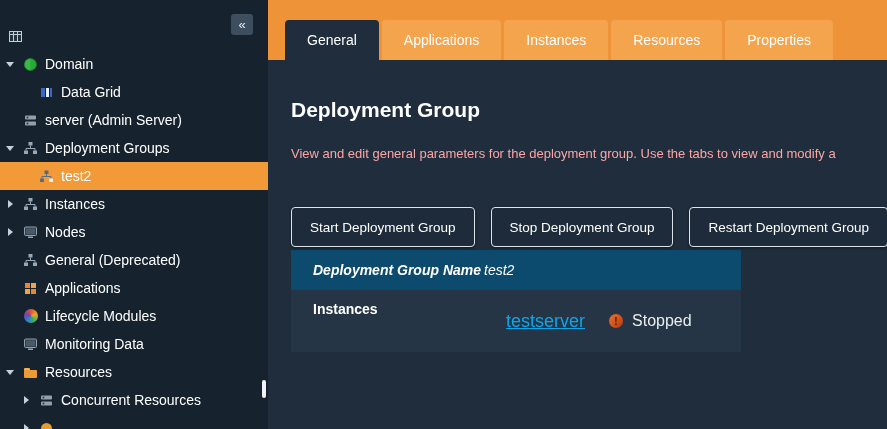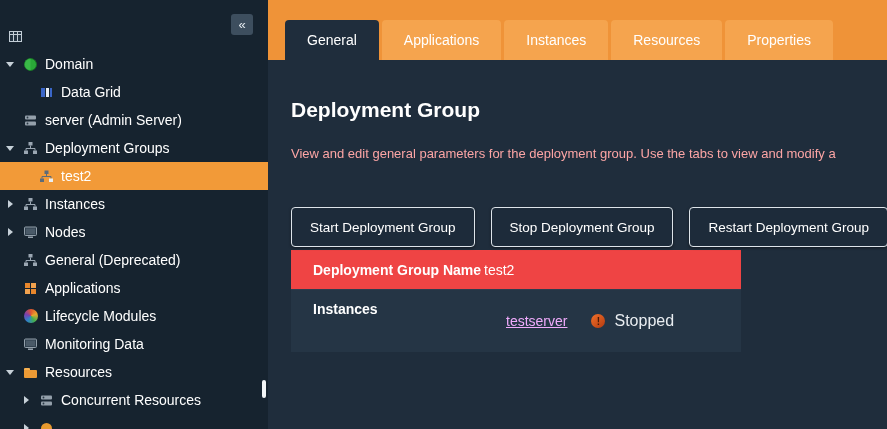--- a/index.html
+++ b/index.html
@@ -47,27 +47,27 @@
   .desc { margin-top:24px; font-size:13px; color:#fca5a5; white-space:nowrap; overflow:hidden; }
   .actions { margin-top:46px; display:flex; gap:16px; }
   .action-btn { height:40px; padding:0 18px; background:#1d2b3a; color:#fff;
                 border:1px solid #dde4ea; border-radius:4px; font-size:13.5px;
                 font-family:inherit; cursor:pointer; white-space:nowrap;
                 box-shadow:0 1px 3px rgba(0,0,0,.45);text-align:center; }
   .dg-table { margin-top:3px; width:450px; }
   .row { display:flex; }
   .row .rlbl { width:193px; padding-left:22px; flex-shrink:0; font-weight:bold;
                font-size:14px; color:#fff; }
-  .row1 { height:40px; align-items:center; background:#ef4444;
-          border-bottom:1px solid #2d3d4e; }
+  .row1 { height:40px; align-items:center; background:#0c4a6e;
+          border-bottom:1px solid #2d3d4e;font-style:italic; }
   .row1 .rval { font-size:14px; color:#fff; }
   .row2 { height:62px; background:#253545; }
   .row2 .rlbl { padding-top:11px; }
   .row2 .rval { align-self:center; display:flex; align-items:center; padding-left:22px; }
-  .inst-link { color:#f0abfc; font-size:14px; text-decoration:underline; cursor:pointer; }
+  .inst-link { color:#0ea5e9; font-size:18px; text-decoration:underline; cursor:pointer; }
   .status-icon { width:14px; height:14px; border-radius:50%; margin-left:24px;
                  background:linear-gradient(135deg,#f2712a,#b33a10);
                  display:flex; align-items:center; justify-content:center; flex-shrink:0; }
   .status-icon::before { content:"!"; color:#4a1a06; font-weight:bold; font-size:10px; }
   .status-text { color:#e9edf1; font-size:16px; margin-left:9px; }
 </style>
 </head>
 <body>
 
 <div class="app">

